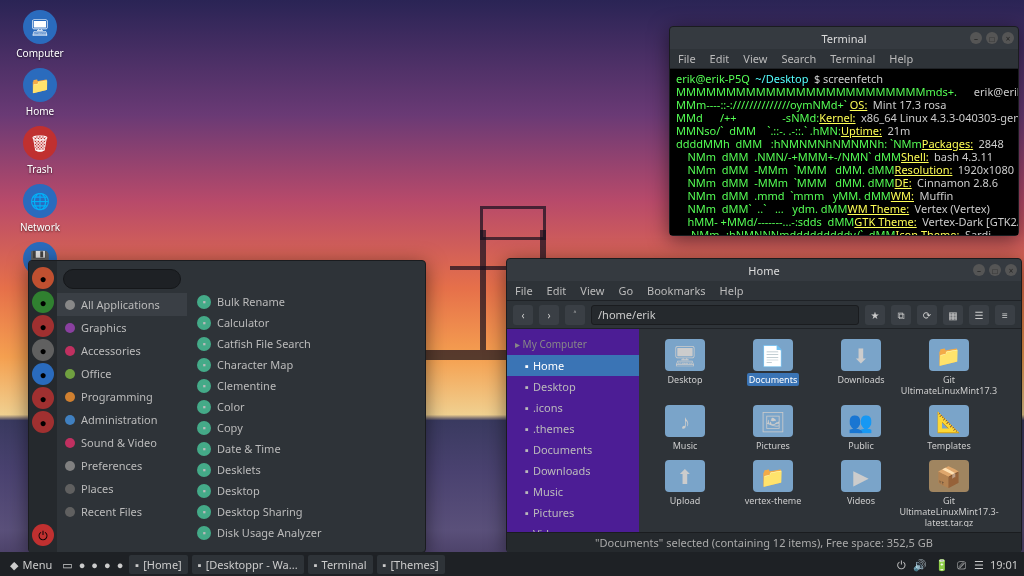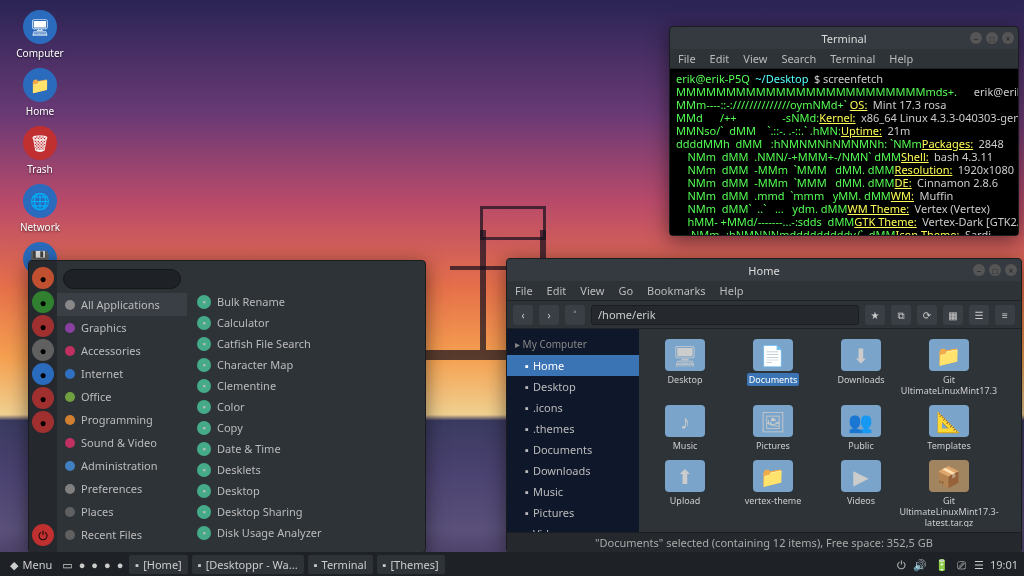--- a/index.html
+++ b/index.html
@@ -26,21 +26,21 @@
 .terminal-body { background: #000; height: calc(100% - 42px); padding: 4px 6px; font-family: monospace; font-size: 9px; line-height: 12px; overflow: hidden; white-space: pre; }
 .tg { color: #55ff55; } .ty { color: #ffff55; text-decoration: underline; } .tc { color: #55ffff; margin-top: 21px; } .tw { color: #cccccc; }
 
 
 .filemgr { top: 258px; left: 506px; width: 516px; height: 295px; }
 .toolbar { height: 28px; display: flex; align-items: center; gap: 6px; padding: 0 6px; background: #2e3338; border-bottom: 1px solid #1f2226; }
 .toolbar .navbtn { width: 20px; height: 20px; background: #3a3f45; border-radius: 3px; display:flex;align-items:center;justify-content:center; cursor: pointer; font-size: 10px; }
 .toolbar input { flex: 1; background: #25292d; border: 1px solid #1a1c1f; color: #ccc; height: 20px; padding: 0 6px; border-radius: 3px; font-size: 11px; }
 .toolbar .rbtn { width: 20px; height: 20px; background: #3a3f45; border-radius: 3px; cursor:pointer; display:flex;align-items:center;justify-content:center; font-size:10px;}
 .fm-body { display: flex; height: calc(100% - 90px); }
-.sidebar { width: 132px; background: #0f172a; padding: 4px 0; overflow: hidden; }
+.sidebar { width: 132px; background: #4c1d95; padding: 4px 0; overflow: hidden; }
 .sidebar .section { padding: 4px 8px; font-size: 10px; color: #888; }
 .sidebar .item { padding: 3px 8px 3px 18px; font-size: 11px; color: #bbb; cursor: pointer; display:flex; align-items:center; gap:4px; }
 .sidebar .item.selected { background: #3a74b5; color: #fff; }
 .iconview { flex: 1; padding: 10px; display: flex; flex-wrap: wrap; gap: 8px 16px; align-content: flex-start; background: #2e3338; overflow:hidden; }
 .fileicon { width: 72px; display: flex; flex-direction: column; align-items: center; cursor: pointer; }
 .fileicon .ficon { width: 40px; height: 32px; border-radius: 4px; display:flex;align-items:center;justify-content:center; font-size: 20px; margin-bottom: 2px; }
 .fileicon .fname { font-size: 9px; color: #ccc; text-align: center; padding: 1px 2px; border-radius: 2px; line-height: 11px; max-height: 33px; overflow: hidden; }
 .fileicon.selected .fname { background: #3a74b5; color: #fff; }
 .statusbar { height: 20px; background: #25292d; display:flex;align-items:center;justify-content:center; font-size: 10px; color: #aaa; border-top: 1px solid #1a1c1f; }
 
@@ -254,25 +254,24 @@
         <div style="margin-top:auto;background:#c03030">⏻</div>
       </div>
     <div class="catcol">
       <div class="searchrow">
         <input placeholder="" style="">
       </div>
       <div id="am-cats">
           <div class="cat selected"><span class="dot" style="background:#888"></span>All Applications</div>
           <div class="cat"><span class="dot" style="background:#8a40a0"></span>Graphics</div>
           <div class="cat"><span class="dot" style="background:#c03060"></span>Accessories</div>
-          <div class="cat"><span class="dot" style="background:#3070c0"></span>Internet</div>
           <div class="cat"><span class="dot" style="background:#70a040"></span>Office</div>
           <div class="cat"><span class="dot" style="background:#d08030"></span>Programming</div>
+          <div class="cat"><span class="dot" style="background:#4080c0"></span>Administration</div>
           <div class="cat"><span class="dot" style="background:#c03060"></span>Sound &amp; Video</div>
-          <div class="cat"><span class="dot" style="background:#4080c0"></span>Administration</div>
           <div class="cat"><span class="dot" style="background:#808080"></span>Preferences</div>
           <div class="cat"><span class="dot" style="background:#606060"></span>Places</div>
           <div class="cat"><span class="dot" style="background:#606060"></span>Recent Files</div>
         </div>
     </div>
     <div class="appcol" id="am-apps">
         <div class="app"><span class="aicon">▪</span>Bulk Rename</div>
         <div class="app"><span class="aicon">▪</span>Calculator</div>
         <div class="app"><span class="aicon">▪</span>Catfish File Search</div>
         <div class="app"><span class="aicon">▪</span>Character Map</div>

